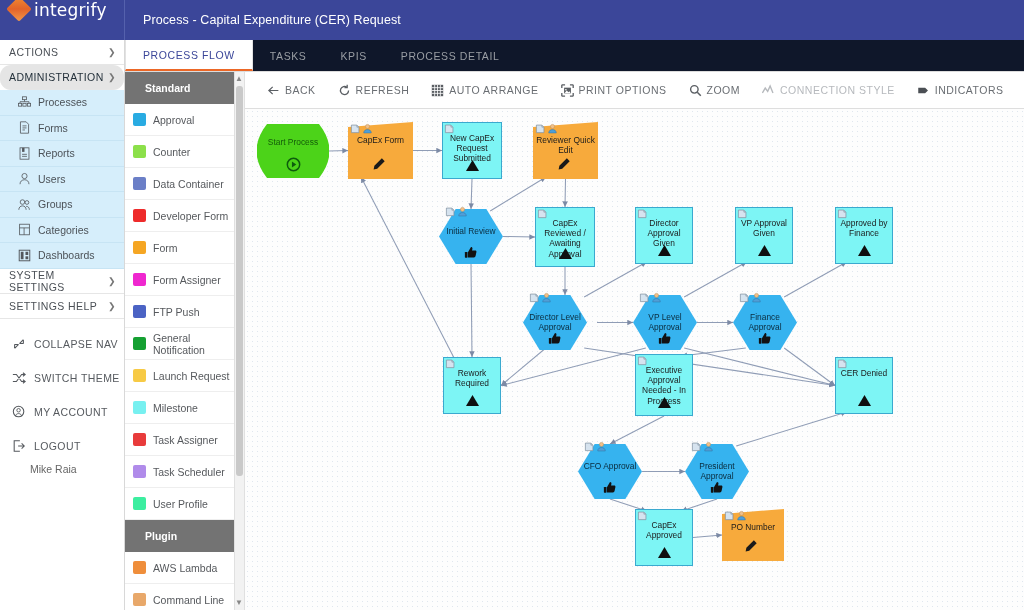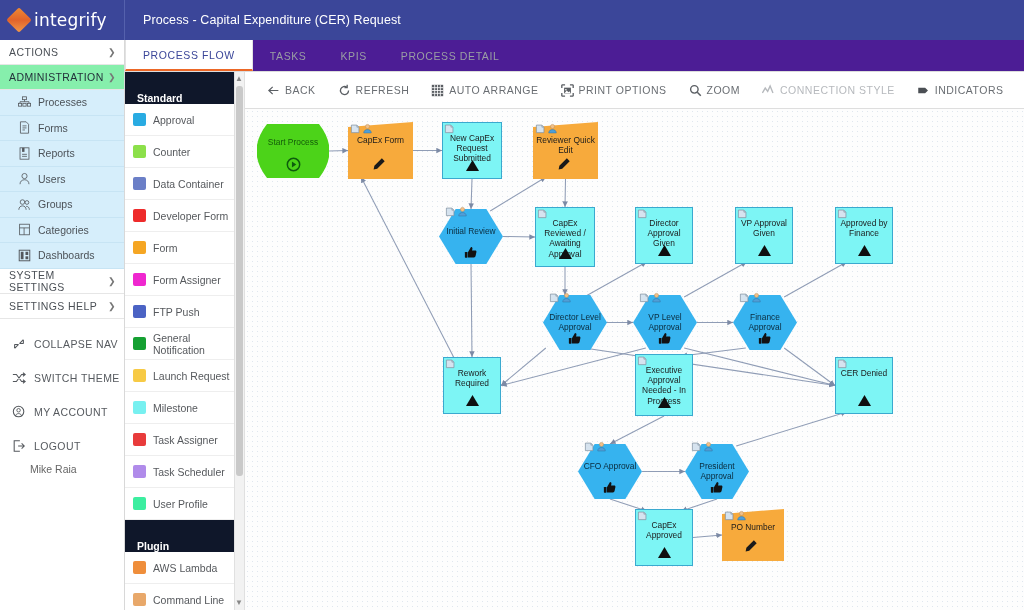--- a/index.html
+++ b/index.html
@@ -11,21 +11,21 @@
   }
   #app { position: relative; width: 1024px; height: 610px; }
 
   
   .topbar {
     position: absolute; left: 0; top: 0; width: 1024px; height: 40px;
     background: #3b4699;
     display: flex; align-items: center;
   }
   .brand {
-    width: 125px; height: 40px; display: flex; align-items: center;
+    width: 125px; height: 40px; display: flex; 
     padding-left: 10px; gap: 6px;
     border-right: 1px solid #5561ad;
   }
   .logo-diamond {
     width: 18px; height: 18px; flex: 0 0 18px;
     background: linear-gradient(135deg, #f08b33 0%, #e2632a 50%, #f29a4a 100%);
     transform: rotate(45deg);
     border-radius: 2px;
   }
   .brand-name {
@@ -40,60 +40,60 @@
   .leftnav {
     position: absolute; left: 0; top: 40px; width: 125px; height: 570px;
     background: #ffffff; border-right: 1px solid #d8d8d8;
     font-size: 10.5px; color: #555b62;
   }
   .nav-group {
     height: 25px; display: flex; align-items: center; justify-content: space-between;
     padding: 0 8px 0 9px; border-bottom: 1px solid #e6e6e6;
     letter-spacing: .4px; color: #4a4f55; cursor: pointer;
   }
-  .nav-group.active { background: #86efac; color: #23303a; }
+  .nav-group.active { background: #e5e5e5; color: #23303a; border-radius: 11px; }
   .chev { font-size: 9px; color: #777; }
   .nav-sub { background: #d6eefb; }
   .nav-item {
     height: 25.5px; display: flex; align-items: center; gap: 7px;
     padding-left: 18px; border-bottom: 1px solid #c7e4f4;
     color: #4c5258; cursor: pointer;
   }
   .nav-item .ico { width: 13px; height: 13px; flex: 0 0 13px; display:block; }
   .nav-util {
     height: 34px; display: flex; align-items: center; gap: 8px;
     padding-left: 12px; color: #55595e; letter-spacing: .4px; cursor: pointer;
   }
   .nav-util .ico { width: 14px; height: 14px; flex: 0 0 14px; }
   .nav-user { padding-left: 30px; font-size: 10.5px; color: #666; height: 18px; }
 
   
   .tabstrip {
     position: absolute; left: 125px; top: 40px; width: 899px; height: 32px;
-    background: #4c1d95; border-bottom: 1px solid #dcdcdc;
+    background: #0f172a; border-bottom: 1px solid #dcdcdc;
     display: flex; align-items: stretch;
   }
   .tab {
     display: flex; align-items: center; padding: 0 17px;
     font-size: 10.5px; letter-spacing: .6px; color: #9a9ea4; cursor: pointer;
   }
   .tab.active {
     color: #3b4699; background: #ffffff;
     border-bottom: 2px solid #ec6726;
     border-left: 1px solid #e2e2e2; border-right: 1px solid #e2e2e2;
   }
 
   
   .palette {
     position: absolute; left: 125px; top: 72px; width: 120px; height: 538px;
     background: #ffffff; overflow: hidden; border-right: 1px solid #e0e0e0;
   }
   .pal-header {
-    height: 32px; background: #0f172a; color: #ffffff;
-    display: flex; align-items: flex-end; padding-left: 12px;
+    height: 32px; background: #737373; color: #ffffff;
+    display: flex; align-items: center; padding-left: 20px;
     font-size: 10.5px; font-weight: 700;
   }
   .pal-item {
     height: 32px; display: flex; align-items: center; gap: 7px;
     padding-left: 8px; border-bottom: 1px solid #eeeeee;
     font-size: 10.5px; color: #56595d; cursor: pointer; background:#fff;
   }
   .pal-sw { width: 13px; height: 13px; flex: 0 0 13px; border-radius: 2px; }
   .pal-scroll {
     position: absolute; right: 0; top: 0; width: 10px; height: 538px;
@@ -548,21 +548,21 @@
         <div class="node" style="left: 590px; top: 98px; width: 58px; height: 57px;"><svg width="58" height="57" viewBox="0 0 58 57">
             <rect x="0.5" y="0.5" width="57" height="56" fill="#7df5f5" stroke="#3aa9cf" stroke-width="1"></rect>
           </svg><div class="node-label" style="top: 11px; padding: 0px 3px;">Approved by Finance</div><div class="badge-row" style="left: 2px; top: 1px;">
             <svg class="badge" viewBox="0 0 16 16">
               <path d="M2 3h8l3 3v8H2z" fill="#d6e3ef" stroke="#7e8d9c" stroke-width="1"></path>
               <path d="M10 3v3h3" fill="#b9c9d8" stroke="#7e8d9c" stroke-width="0.8"></path>
             </svg>
           </div><div class="bottom-ico" style="left: 22px; top: 36px;"><svg width="15" height="13" viewBox="0 0 16 14">
               <path d="M8 1L15 13H1z" fill="#0f0f0f"></path>
             </svg></div></div>
-        <div class="node" style="left: 298px; top: 186px; width: 64px; height: 47px;"><svg width="64" height="55" viewBox="0 0 64 55">
+        <div class="node" style="left: 278px; top: 186px; width: 64px; height: 47px;"><svg width="64" height="55" viewBox="0 0 64 55">
             <path d="M16.64,0 L47.36,0 L64,27.5 L47.36,55 L16.64,55 L0,27.5 Z" fill="#36b3ef"></path>
           </svg><div class="node-label" style="top: 16.5px; color: rgb(10, 43, 61); padding: 0px 3px;">Director Level Approval</div><div class="badge-row" style="left: 6.4px; top: -3px;">
             <svg class="badge" viewBox="0 0 16 16">
               <path d="M2 3h8l3 3v8H2z" fill="#d6e3ef" stroke="#7e8d9c" stroke-width="1"></path>
               <path d="M10 3v3h3" fill="#b9c9d8" stroke="#7e8d9c" stroke-width="0.8"></path>
             </svg>
             <svg class="badge" viewBox="0 0 16 16">
               <circle cx="8" cy="5" r="3" fill="#f0c089" stroke="#b98a52" stroke-width="0.7"></circle>
               <path d="M2.5 14.5c0-3.3 2.5-5 5.5-5s5.5 1.7 5.5 5z" fill="#4f9fd8" stroke="#2f6f9e" stroke-width="0.7"></path>
             </svg>

